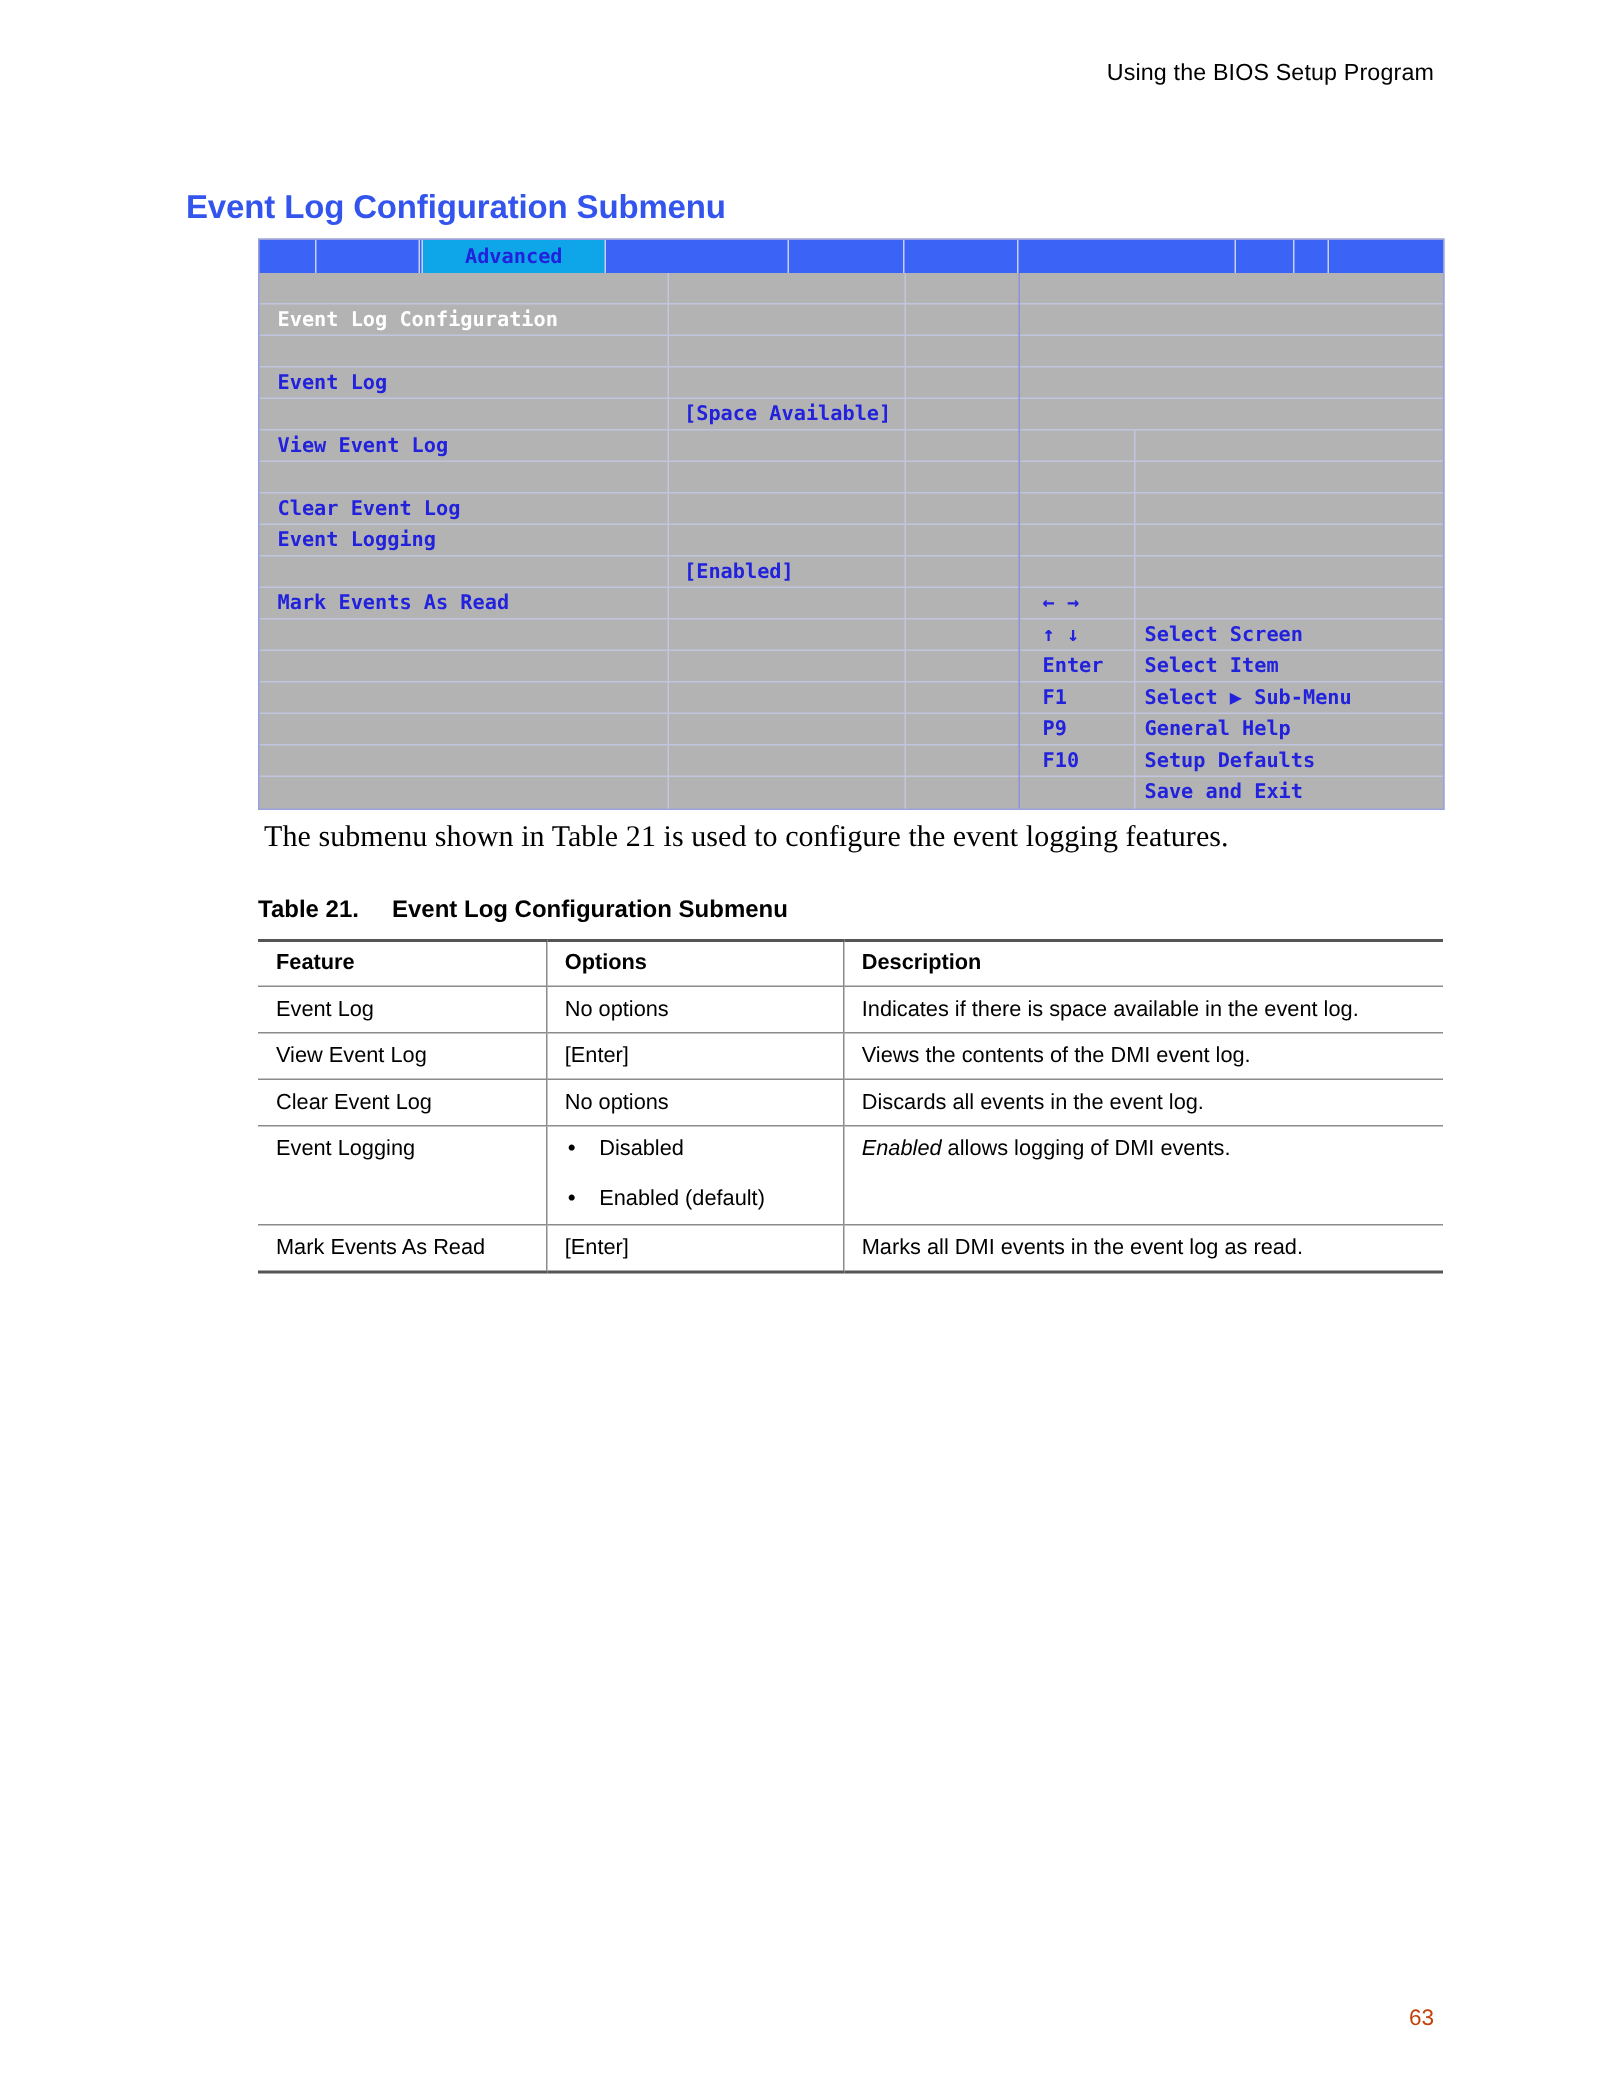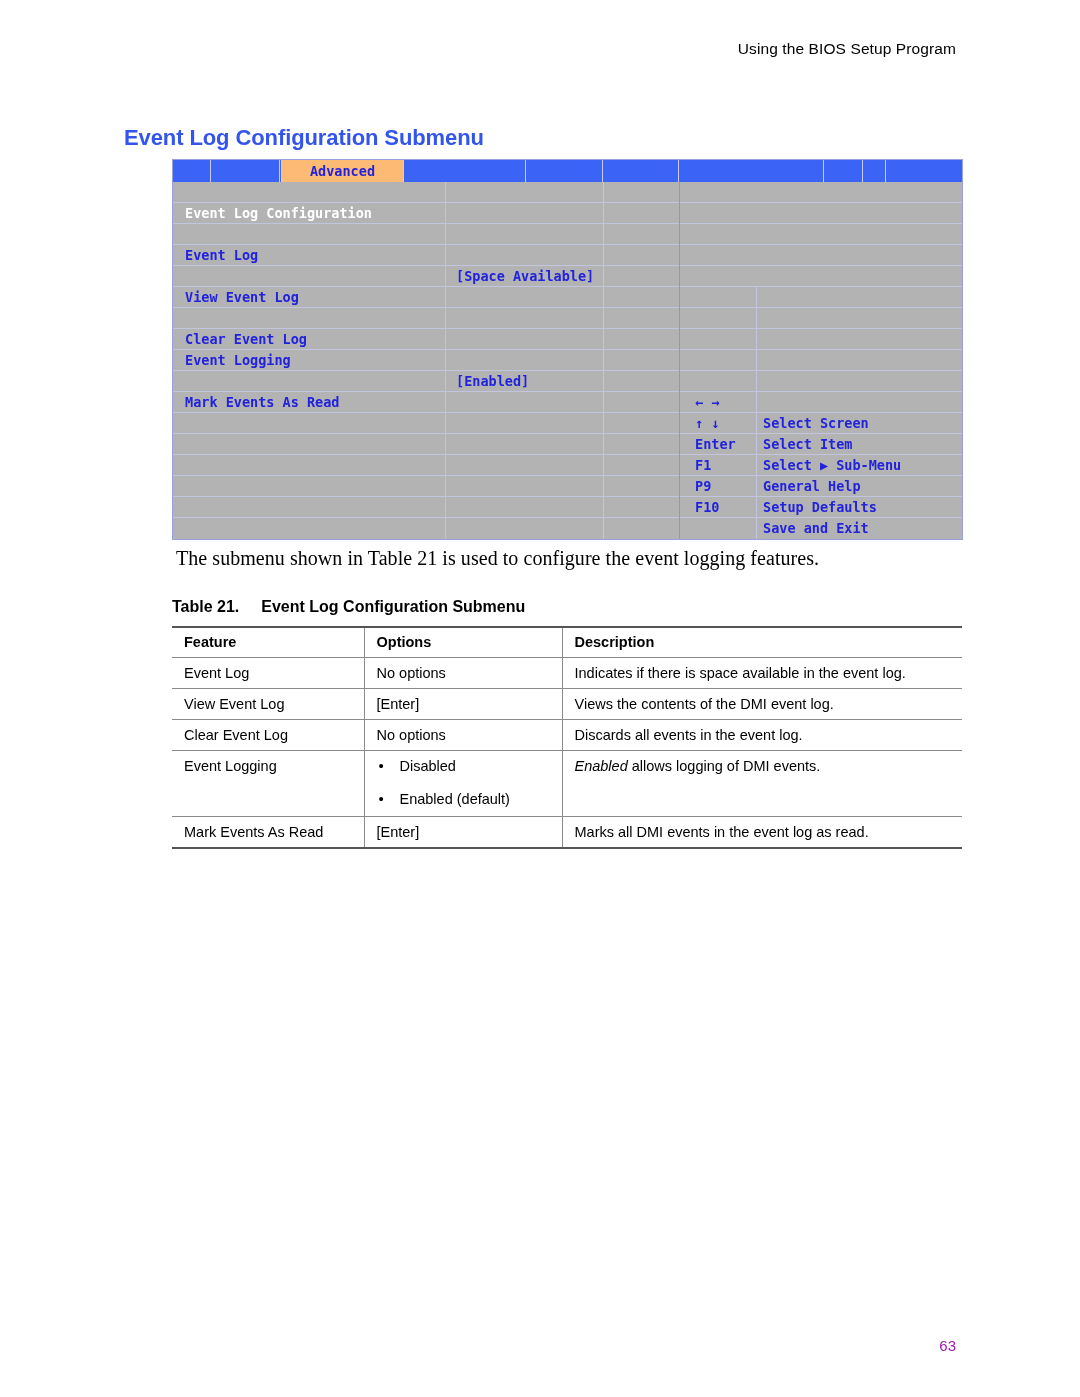--- a/index.html
+++ b/index.html
@@ -70,21 +70,21 @@
     height: 22px;
     background: #3b63f5;
     border-right: 1px solid #c9cdf2;
   }
   .bios-tabs .tab-active {
     position: absolute;
     top: 0;
     left: 108px;
     width: 123px;
     height: 22px;
-    background: #fdba74;
+    background: #0ea5e9;
     border-left: 1px solid #c9cdf2;
     border-right: 1px solid #c9cdf2;
     color: #2222dd;
     text-align: center;
     line-height: 22px;
     font-size: 13.5px;
     font-weight: bold;
   }
 
   
@@ -228,21 +228,21 @@
   
   .page-number {
     position: absolute;
     top: 1337px;
     left: 0;
     width: 1080px;
     text-align: right;
     padding-right: 124px;
     font-family: "Liberation Sans", sans-serif;
     font-size: 15px;
-    color: #a21caf;
+    color: #c2410c;
   }
 </style>
 </head>
 <body>
 
 <div class="page-header">Using the BIOS Setup Program</div>
 
 <div class="section-title">Event Log Configuration Submenu</div>
 
 <div class="bios">

